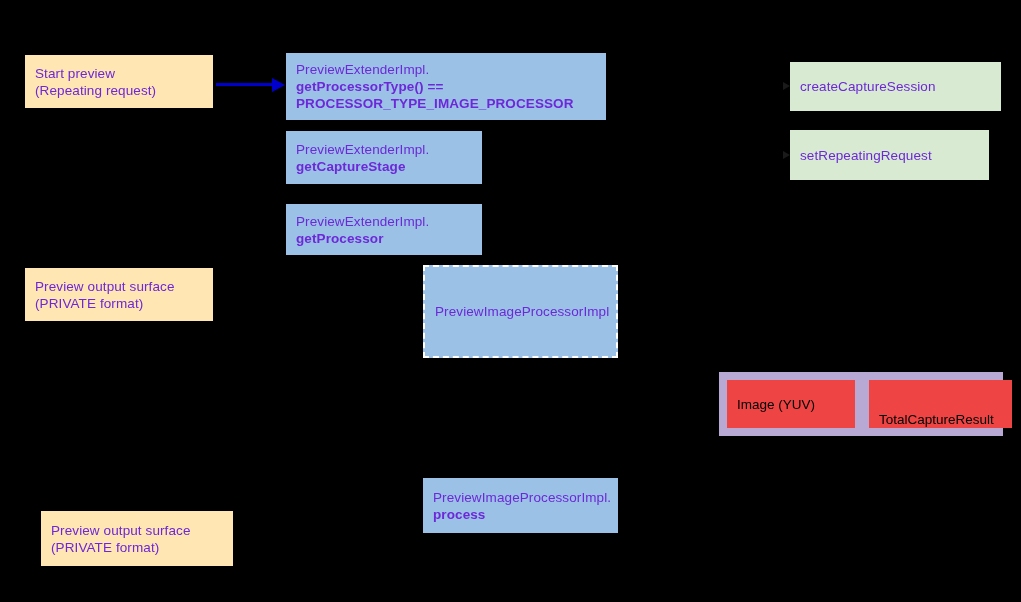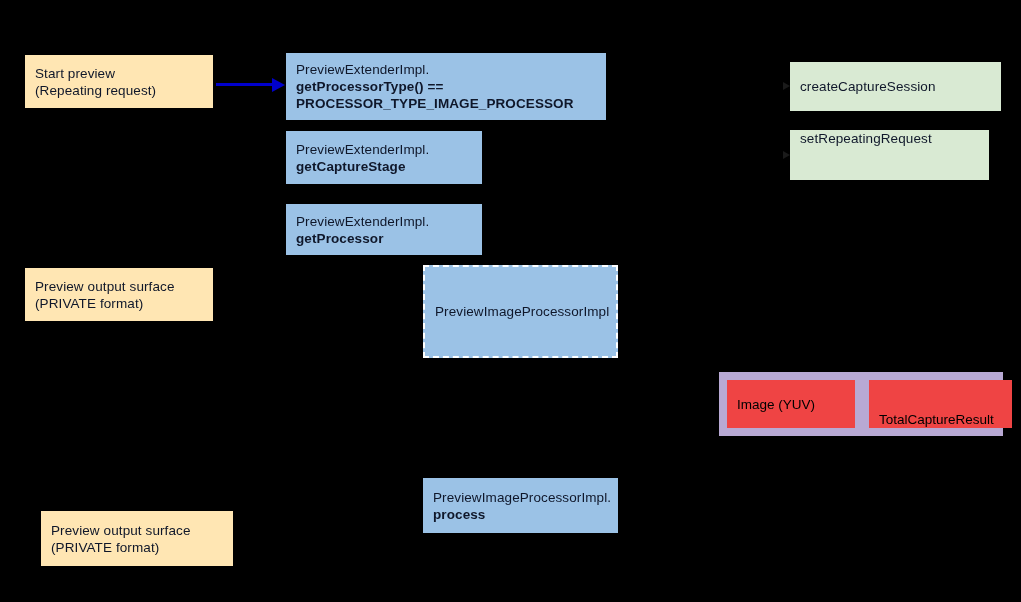--- a/index.html
+++ b/index.html
@@ -14,21 +14,21 @@
     background: #000000;
     overflow: hidden;
     font-family: "Liberation Sans", sans-serif;
   }
   .node {
     position: absolute;
     box-sizing: border-box;
     display: flex;
     flex-direction: column;
     justify-content: center;
-    color: #0f172a;
+    color: #6d28d9;
     font-size: 13.5px;
     line-height: 17px;
     letter-spacing: 0.1px;
   }
   .node .ln { display: block; white-space: pre; }
   .node .bold { font-weight: bold; }
 
   
   .n-yellow {
     background: #ffe6b3;
@@ -139,21 +139,21 @@
 
   <div class="node n-blue" style="left:423px; top:478px; width:195px; height:55px;">
     <span class="ln">PreviewImageProcessorImpl.</span>
     <span class="ln bold">process</span>
   </div>
 
   <div class="node n-green" style="left:790px; top:62px; width:211px; height:49px; justify-content:center;">
     <span class="ln">createCaptureSession</span>
   </div>
 
-  <div class="node n-green" style="left:790px; top:130px; width:199px; height:50px; justify-content:flex-start;">
+  <div class="node n-green" style="left:790px; top:130px; width:199px; height:50px; justify-content:center;">
     <span class="ln">setRepeatingRequest</span>
   </div>
 
   <div class="n-purple-group" style="left:719px; top:372px; width:284px; height:64px;">
     <div class="n-purple-item" style="left:8px; top:8px; width:128px; height:48px;">
       <span class="ln">Image (YUV)</span>
     </div>
     <div class="n-purple-item" style="left:150px; top:8px; width:143px; height:48px;align-items:flex-end;">
       <span class="ln">TotalCaptureResult</span>
     </div>

